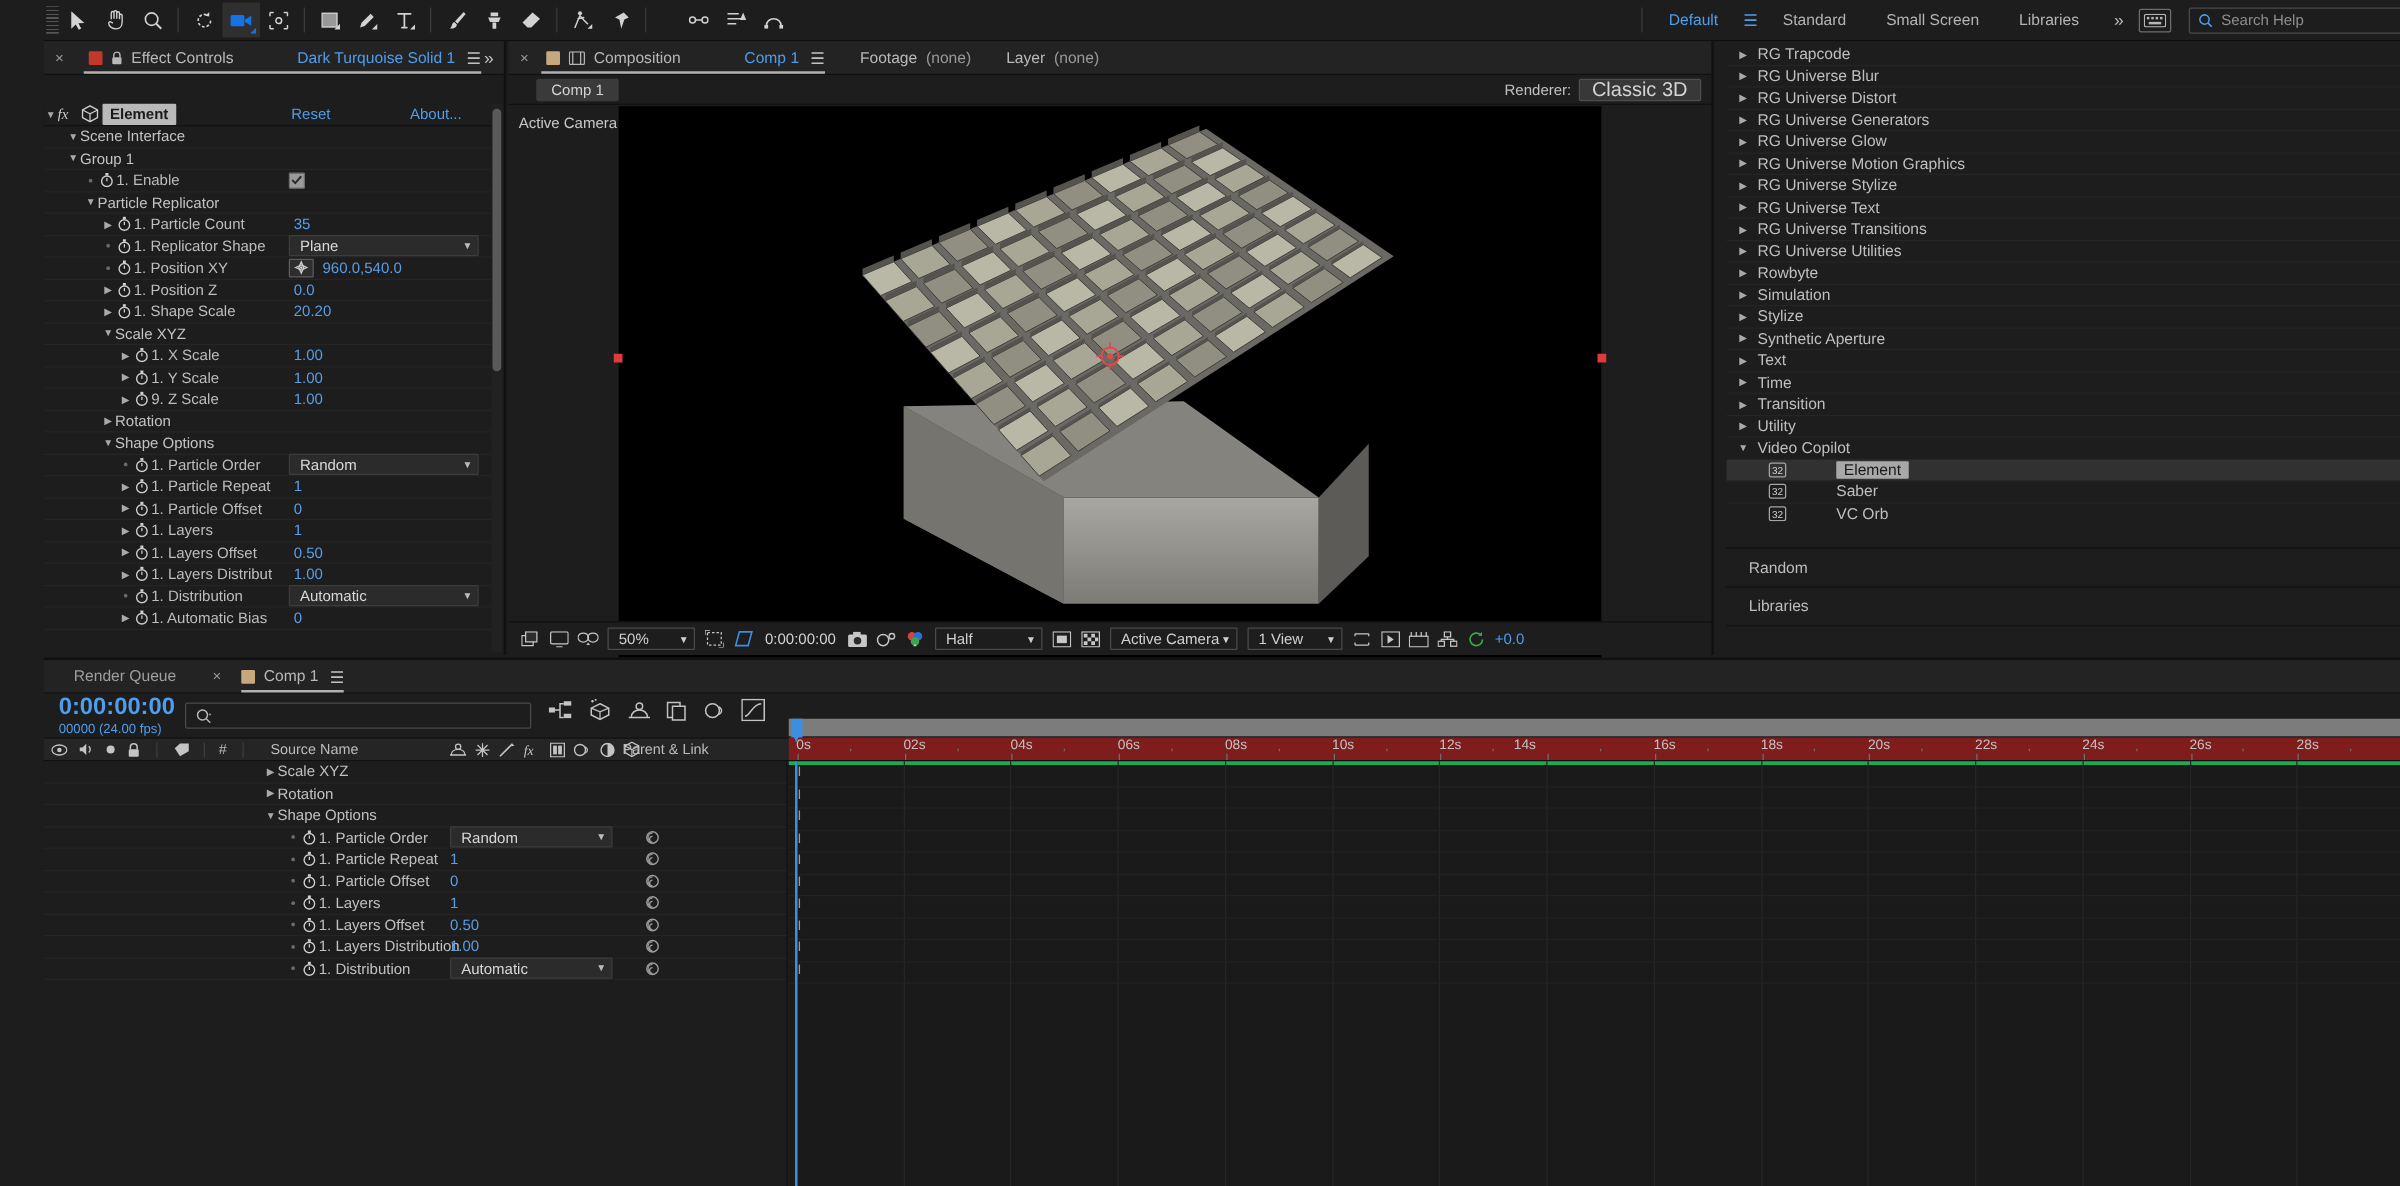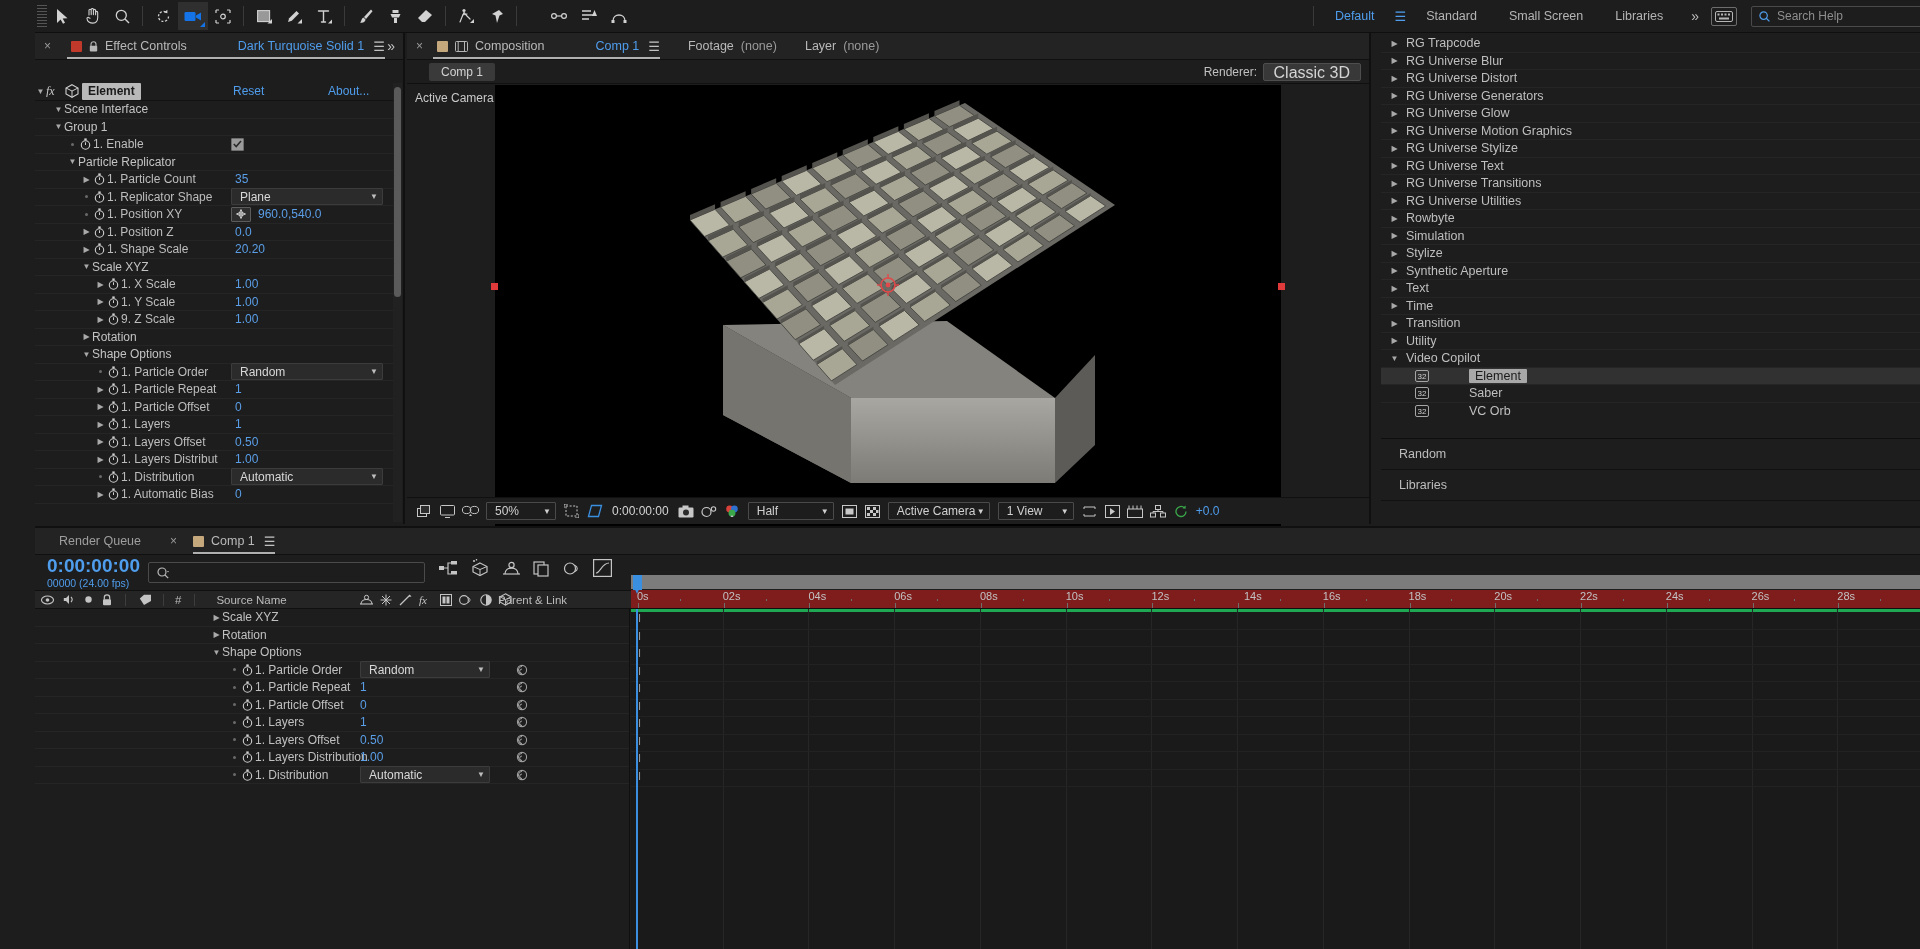--- a/index.html
+++ b/index.html
@@ -1362,21 +1362,21 @@
             <span class="minortick" style="left: 306.067px;"></span>
             <span class="tick" style="left: 348.933px;">08s</span>
             <span class="tickmark" style="left: 349.933px;"></span>
             <span class="minortick" style="left: 391.8px;"></span>
             <span class="tick" style="left: 434.667px;">10s</span>
             <span class="tickmark" style="left: 435.667px;"></span>
             <span class="minortick" style="left: 477.533px;"></span>
             <span class="tick" style="left: 520.4px;">12s</span>
             <span class="tickmark" style="left: 521.4px;"></span>
             <span class="minortick" style="left: 563.267px;"></span>
-            <span class="tick" style="left: 613px;">14s</span>
+            <span class="tick" style="left: 580px;">14s</span>
             <span class="tickmark" style="left: 607.133px;"></span>
             <span class="minortick" style="left: 649px;"></span>
             <span class="tick" style="left: 691.867px;">16s</span>
             <span class="tickmark" style="left: 692.867px;"></span>
             <span class="minortick" style="left: 734.733px;"></span>
             <span class="tick" style="left: 777.6px;">18s</span>
             <span class="tickmark" style="left: 778.6px;"></span>
             <span class="minortick" style="left: 820.467px;"></span>
             <span class="tick" style="left: 863.333px;">20s</span>
             <span class="tickmark" style="left: 864.333px;"></span>

